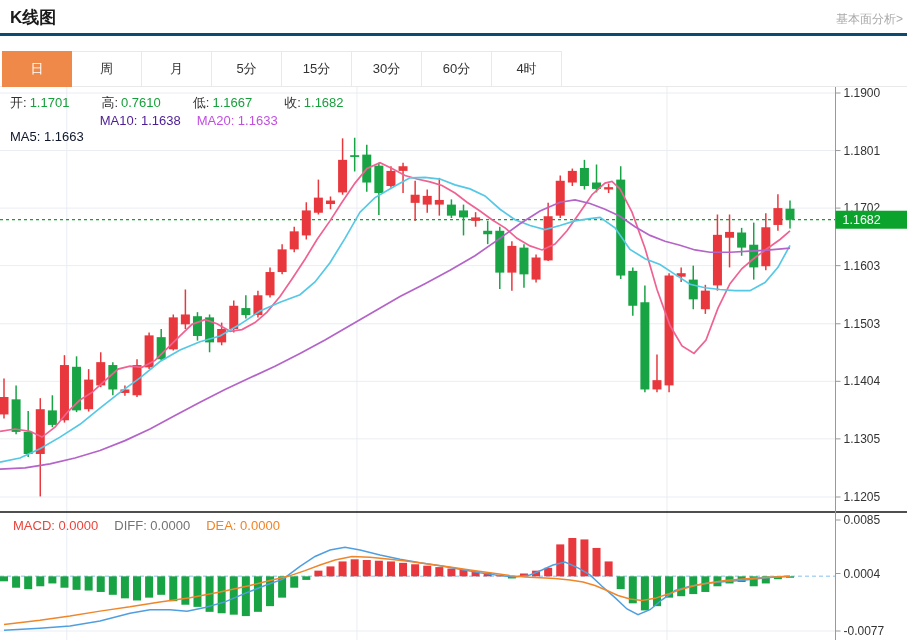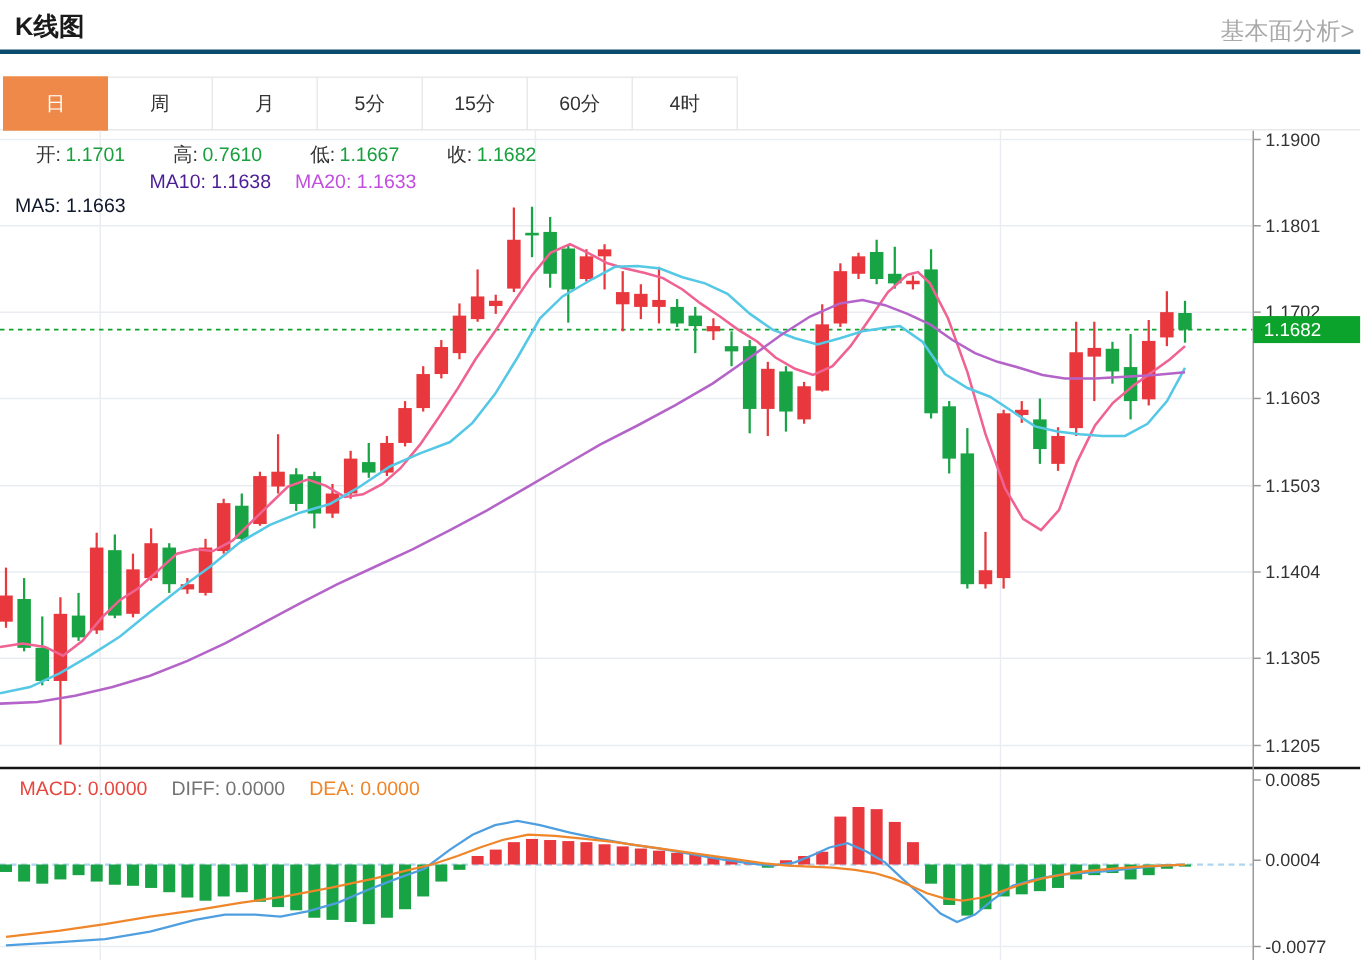--- a/index.html
+++ b/index.html
@@ -1,47 +1,48 @@
 <!DOCTYPE html>
 <html><head>
 <meta charset="utf-8">
 <style>
   html,body{margin:0;padding:0;background:#fff;width:907px;height:640px;overflow:hidden;
     font-family:"Liberation Sans","DejaVu Sans",sans-serif;}
   .hdr{height:33px;border-bottom:3px solid #0c4a6e;position:relative;}
   .hdr-title{position:absolute;left:10px;top:6px;font-size:17px;font-weight:bold;color:#1a1a1a;}
-  .hdr-link{position:absolute;right:4px;top:11px;font-size:16px;color:#a9a9a9;cursor:pointer;text-decoration:none;}
+  .hdr-link{position:absolute;right:4px;top:11px;font-size:12px;color:#a9a9a9;cursor:pointer;text-decoration:none;}
   .tabs{margin-top:15px;height:36px;border-bottom:1px solid #e9e9e9;padding-left:2px;display:flex;box-sizing:border-box;}
   .tab{width:70px;height:36px;line-height:34px;text-align:center;font-size:13px;color:#333;
     border:1px solid #e9e9e9;border-left:none;background:#fff;cursor:pointer;box-sizing:border-box;}
   .tab:first-child{border-left:1px solid #e9e9e9;}
   .tab.sel{color:#fff;}
   .chart-wrap{position:relative;height:556px;}
   .legend-row{position:absolute;display:flex;font-size:13px;white-space:nowrap;pointer-events:none;}
   .legend-row span{margin-right:16px;}
-  .ohlc-row{left:24px;top:7px;align-items:flex-end;}
+  .ohlc-row{left:10px;top:7px;align-items:flex-end;}
   .ohlc-row .lab{color:#333;margin-right:3px;}
   .ma-row{left:10px;top:26px;}
   .macd-row{left:13px;top:431px;}
   svg{display:block;}
 </style>
 </head>
 <body>
 
 <div class="hdr">
   <div class="hdr-title">K线图</div>
   <a class="hdr-link">基本面分析&gt;</a>
 </div>
 
 <div class="tabs" id="tabbar">
     <div class="tab sel" style="background: rgb(239, 137, 73); border-color: rgb(239, 137, 73);">日</div>
     <div class="tab">周</div>
     <div class="tab">月</div>
     <div class="tab">5分</div>
     <div class="tab">15分</div>
+    <div class="tab">30分</div>
     <div class="tab">60分</div>
     <div class="tab">4时</div>
   </div>
 
 <div class="chart-wrap">
   <svg id="chart-svg" width="907" height="556" viewBox="0 84 907 556">
       <line x1="0" y1="90" x2="835" y2="90" stroke="#e9edf2" stroke-width="1"></line>
       <line x1="0" y1="147.54820143884913" x2="835" y2="147.54820143884913" stroke="#e9edf2" stroke-width="1"></line>
       <line x1="0" y1="205.09640287769827" x2="835" y2="205.09640287769827" stroke="#e9edf2" stroke-width="1"></line>
       <line x1="0" y1="262.64460431654607" x2="835" y2="262.64460431654607" stroke="#e9edf2" stroke-width="1"></line>

